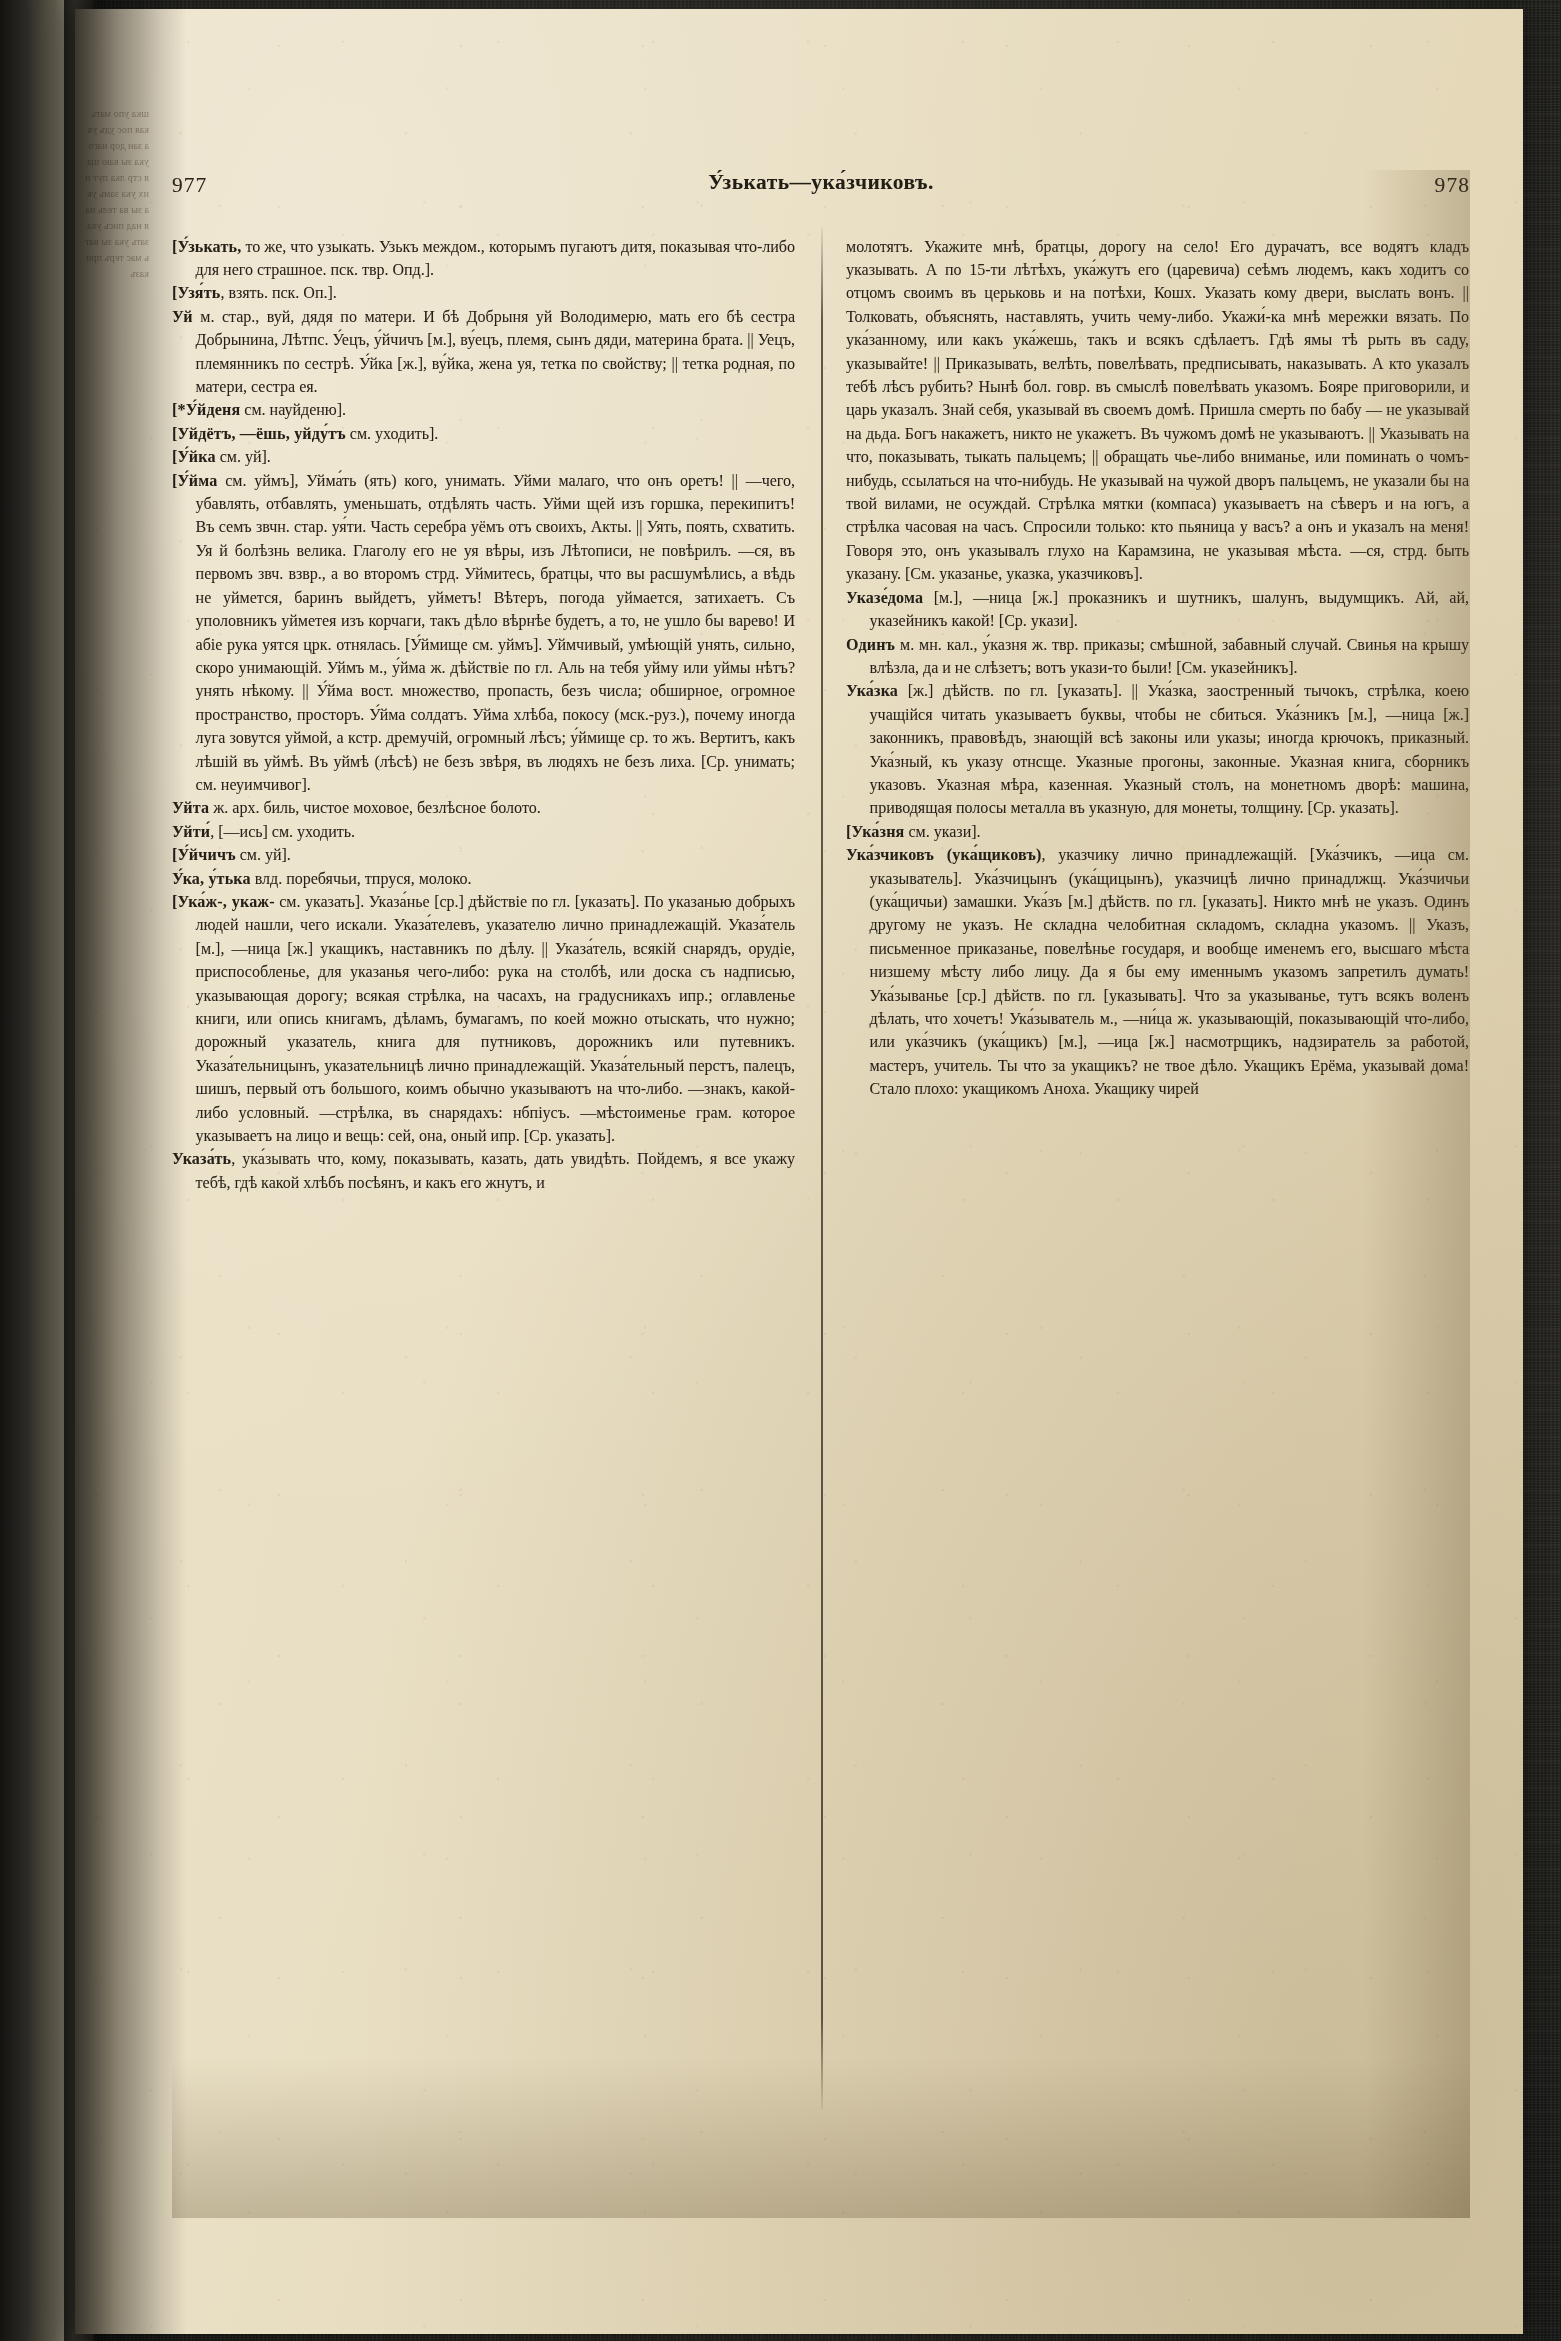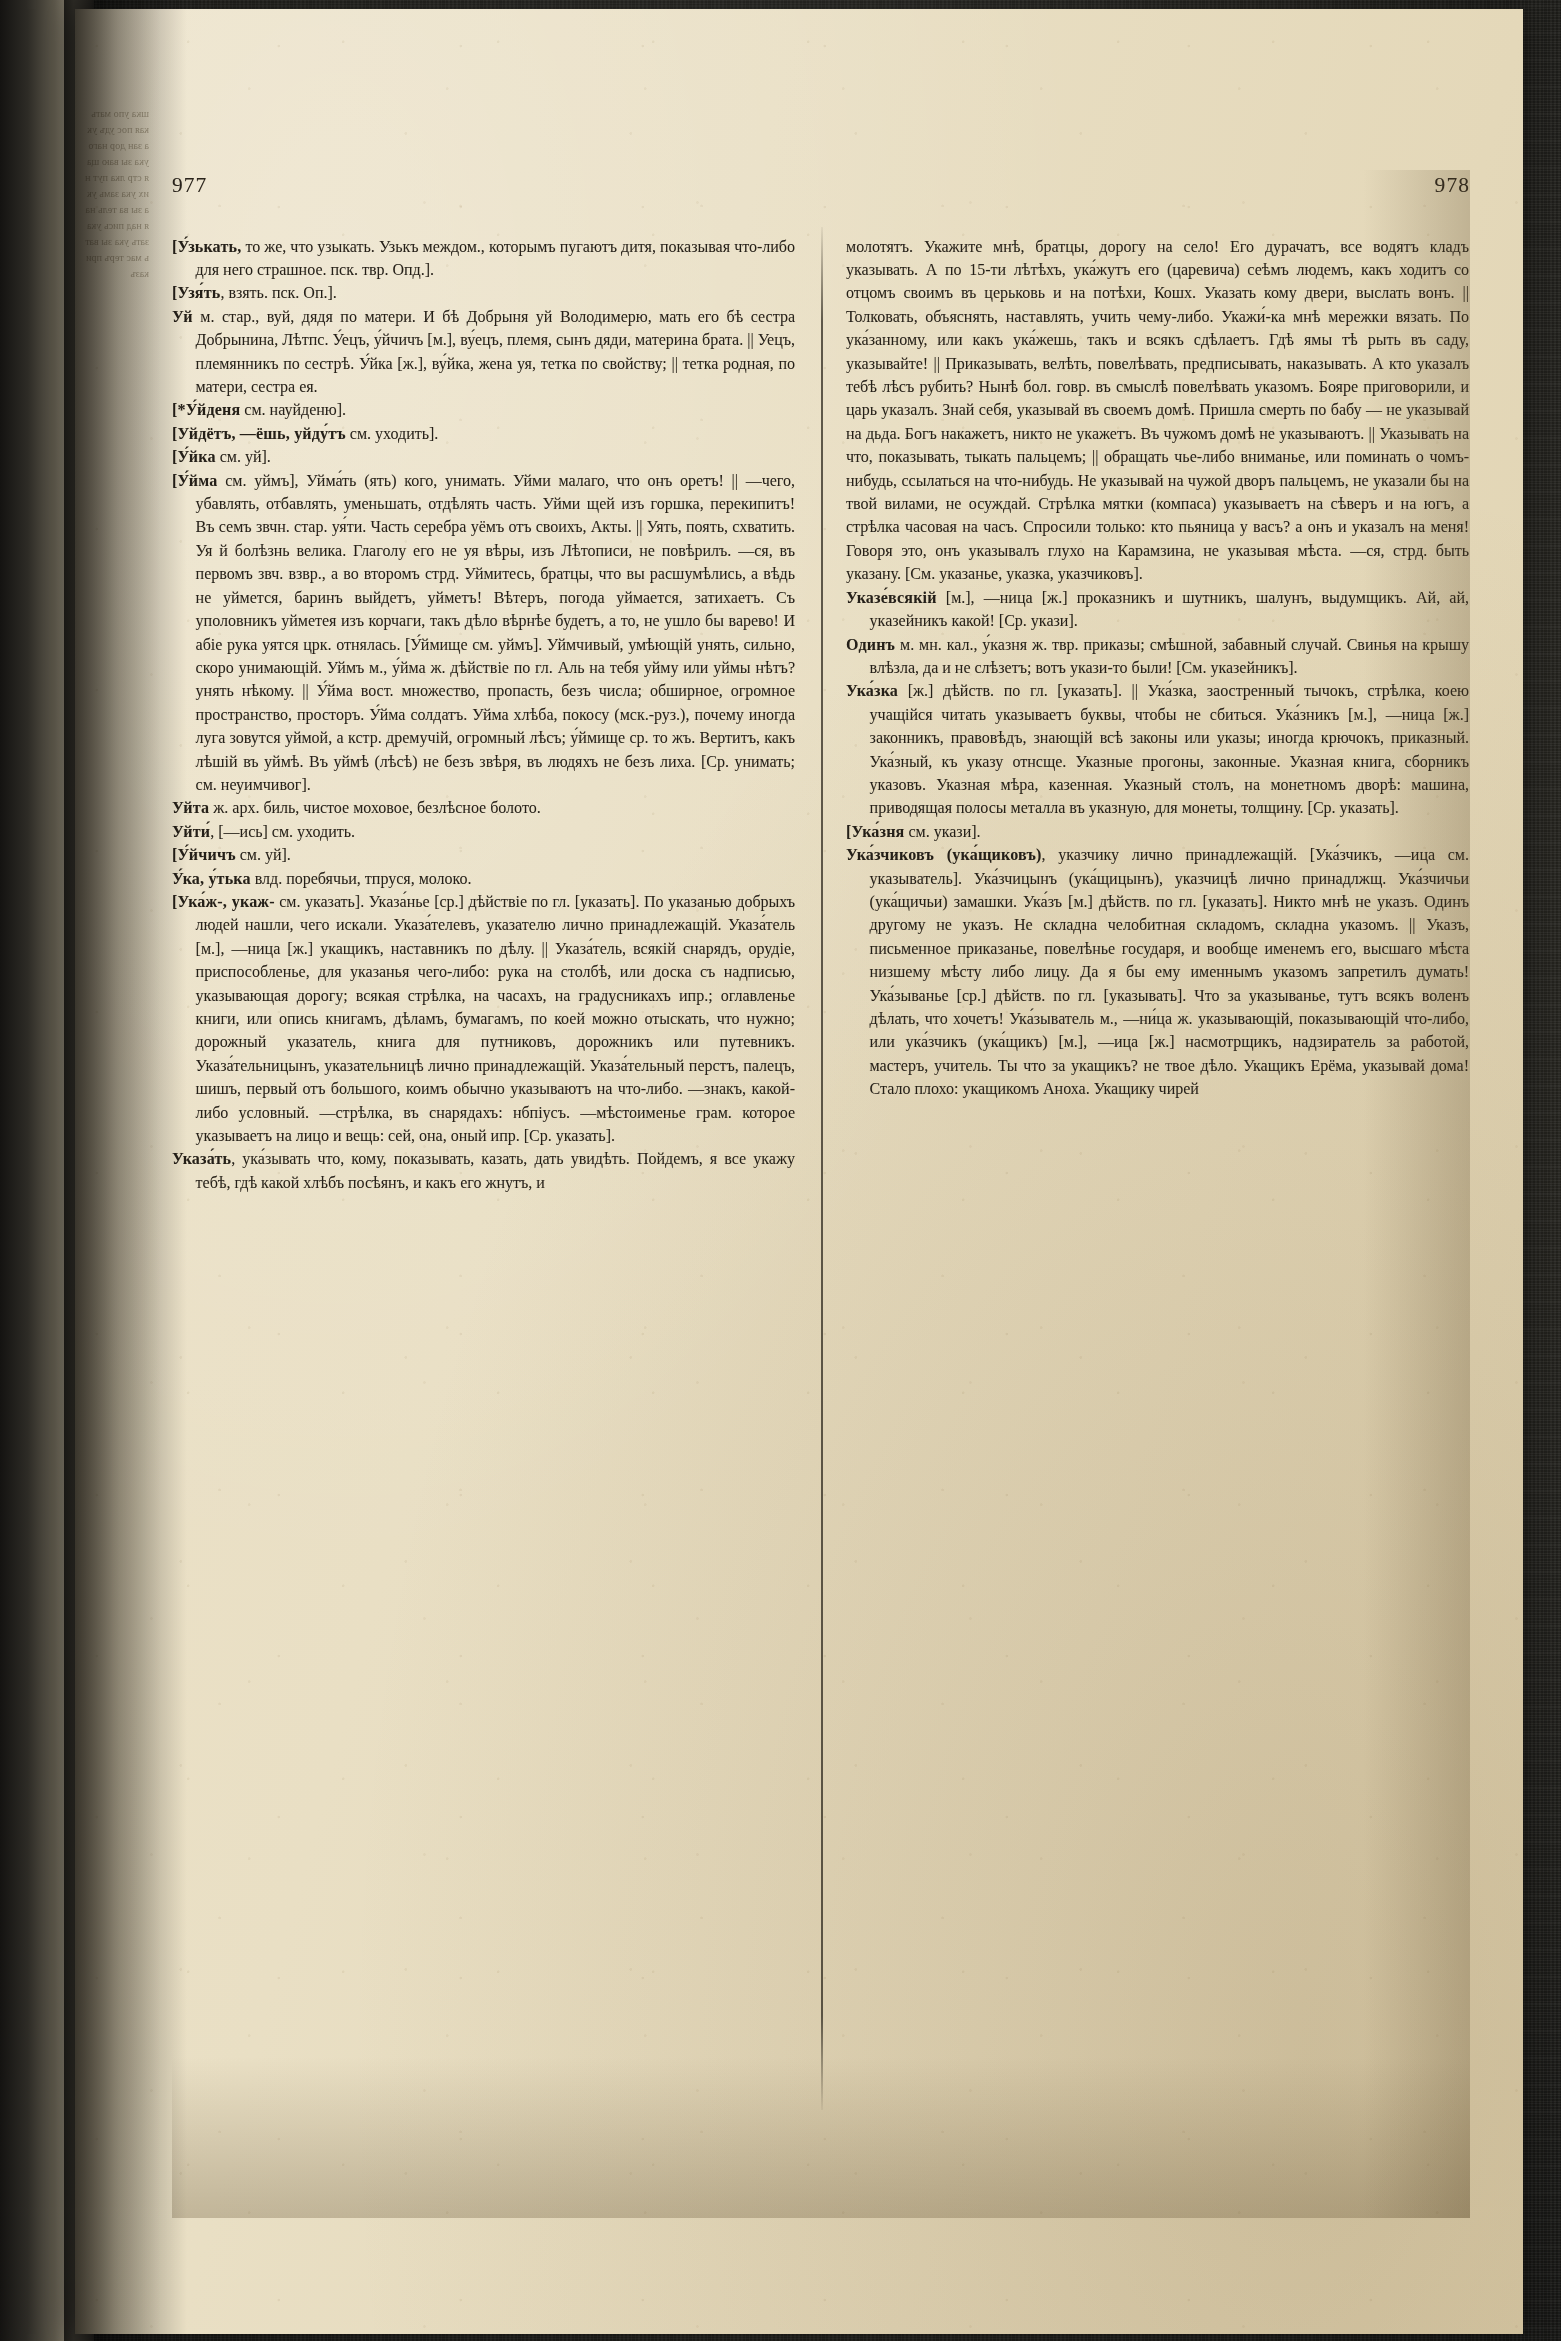--- a/index.html
+++ b/index.html
@@ -119,20 +119,21 @@
 
 <div id="leaf">
   <div id="grain"></div>
   <div id="bleed"></div>
   <div id="ghost-col">шка упо мать кая пос удъ ука зан дор наго ука зы ваю щая стр лка пут них ука замь ука зы ва тель ная над пись ука зать ука зы вать мас теръ при казъ</div>
 
   <div id="page">
 
     <div id="running-head">
       <span class="folio left">977</span>
+      <div id="head-title">У́зькать—ука́зчиковъ.</div>
       <span class="folio right">978</span>
     </div>
 
     <div id="columns">
       <div id="rule"></div>
 
       <div class="col" id="col-left">
           <p class="entry"><b>[У́зькать,</b> то же, что узыкать. Узькъ междом., которымъ пугаютъ дитя, показывая что-либо для него страшное. пск. твр. Опд.].</p>
           <p class="entry"><b>[Узя́ть</b>, взять. пск. Оп.].</p>
           <p class="entry"><b>Уй</b> м. стар., вуй, дядя по матери. И бѣ Добрыня уй Володимерю, мать его бѣ сестра Добрынина, Лѣтпс. У́ецъ, у́йчичъ [м.], ву́ецъ, племя, сынъ дяди, материна брата. || Уецъ, племянникъ по сестрѣ. У́йка [ж.], ву́йка, жена уя, тетка по свойству; || тетка родная, по матери, сестра ея.</p>
@@ -142,21 +143,21 @@
           <p class="entry"><b>[У́йма</b> см. уймъ], Уйма́ть (ять) кого, унимать. Уйми малаго, что онъ оретъ! || —чего, убавлять, отбавлять, уменьшать, отдѣлять часть. Уйми щей изъ горшка, перекипитъ! Въ семъ звчн. стар. уя́ти. Часть серебра уёмъ отъ своихъ, Акты. || Уять, поять, схватить. Уя й болѣзнь велика. Глаголу его не уя вѣры, изъ Лѣтописи, не повѣрилъ. —ся, въ первомъ звч. взвр., а во второмъ стрд. Уймитесь, братцы, что вы расшумѣлись, а вѣдь не уймется, баринъ выйдетъ, уйметъ! Вѣтеръ, погода уймается, затихаетъ. Съ уполовникъ уйметея изъ корчаги, такъ дѣло вѣрнѣе будетъ, а то, не ушло бы варево! И абіе рука уятся црк. отнялась. [У́ймище см. уймъ]. Уймчивый, умѣющій унять, сильно, скоро унимающій. Уймъ м., у́йма ж. дѣйствіе по гл. Аль на тебя уйму или уймы нѣтъ? унять нѣкому. || У́йма вост. множество, пропасть, безъ числа; обширное, огромное пространство, просторъ. У́йма солдатъ. Уйма хлѣба, покосу (мск.-руз.), почему иногда луга зовутся уймой, а кстр. дремучій, огромный лѣсъ; у́ймище ср. то жъ. Вертитъ, какъ лѣшій въ уймѣ. Въ уймѣ (лѣсѣ) не безъ звѣря, въ людяхъ не безъ лиха. [Ср. унимать; см. неуимчивог].</p>
           <p class="entry"><b>Уйта</b> ж. арх. биль, чистое моховое, безлѣсное болото.</p>
           <p class="entry"><b>Уйти́</b>, [—ись] см. уходить.</p>
           <p class="entry"><b>[У́йчичъ</b> см. уй].</p>
           <p class="entry"><b>У́ка, у́тька</b> влд. поребячьи, тпруся, молоко.</p>
           <p class="entry"><b>[Ука́ж-, укаж-</b> см. указать]. Указа́нье [ср.] дѣйствіе по гл. [указать]. По указанью добрыхъ людей нашли, чего искали. Указа́телевъ, указателю лично принадлежащій. Указа́тель [м.], —ница [ж.] укащикъ, наставникъ по дѣлу. || Указа́тель, всякій снарядъ, орудіе, приспособленье, для указанья чего-либо: рука на столбѣ, или доска съ надписью, указывающая дорогу; всякая стрѣлка, на часахъ, на градусникахъ ипр.; оглавленье книги, или опись книгамъ, дѣламъ, бумагамъ, по коей можно отыскать, что нужно; дорожный указатель, книга для путниковъ, дорожникъ или путевникъ. Указа́тельницынъ, указательницѣ лично принадлежащій. Указа́тельный перстъ, палецъ, шишъ, первый отъ большого, коимъ обычно указываютъ на что-либо. —знакъ, какой-либо условный. —стрѣлка, въ снарядахъ: нбпіусъ. —мѣстоименье грам. которое указываетъ на лицо и вещь: сей, она, оный ипр. [Ср. указать].</p>
           <p class="entry"><b>Указа́ть</b>, ука́зывать что, кому, показывать, казать, дать увидѣть. Пойдемъ, я все укажу тебѣ, гдѣ какой хлѣбъ посѣянъ, и какъ его жнутъ, и</p>
         </div>
       <div class="col" id="col-right">
           <p class="entry" style="text-indent: 0px; padding-left: 0px;">молотятъ. Укажите мнѣ, братцы, дорогу на село! Его дурачатъ, все водятъ кладъ указывать. А по 15-ти лѣтѣхъ, ука́жутъ его (царевича) сеѣмъ людемъ, какъ ходитъ со отцомъ своимъ въ церьковь и на потѣхи, Кошх. Указать кому двери, выслать вонъ. || Толковать, объяснять, наставлять, учить чему-либо. Укажи́-ка мнѣ мережки вязать. По ука́занному, или какъ ука́жешь, такъ и всякъ сдѣлаетъ. Гдѣ ямы тѣ рыть въ саду, указывайте! || Приказывать, велѣть, повелѣвать, предписывать, наказывать. А кто указалъ тебѣ лѣсъ рубить? Нынѣ бол. говр. въ смыслѣ повелѣвать указомъ. Бояре приговорили, и царь указалъ. Знай себя, указывай въ своемъ домѣ. Пришла смерть по бабу — не указывай на дьда. Богъ накажетъ, никто не укажетъ. Въ чужомъ домѣ не указываютъ. || Указывать на что, показывать, тыкать пальцемъ; || обращать чье-либо вниманье, или поминать о чомъ-нибудь, ссылаться на что-нибудь. Не указывай на чужой дворъ пальцемъ, не указали бы на твой вилами, не осуждай. Стрѣлка мятки (компаса) указываетъ на сѣверъ и на югъ, а стрѣлка часовая на часъ. Спросили только: кто пьяница у васъ? а онъ и указалъ на меня! Говоря это, онъ указывалъ глухо на Карамзина, не указывая мѣста. —ся, стрд. быть указану. [См. указанье, указка, указчиковъ].</p>
-          <p class="entry"><b>Указе́всякій</b> [м.], —ница [ж.] проказникъ и шутникъ, шалунъ, выдумщикъ. Ай, ай, указейникъ какой! [Ср. укази].</p>
+          <p class="entry"><b>Указе́дома</b> [м.], —ница [ж.] проказникъ и шутникъ, шалунъ, выдумщикъ. Ай, ай, указейникъ какой! [Ср. укази].</p>
           <p class="entry"><b>Одинъ</b> м. мн. кал., у́казня ж. твр. приказы; смѣшной, забавный случай. Свинья на крышу влѣзла, да и не слѣзетъ; вотъ укази-то были! [См. указейникъ].</p>
           <p class="entry"><b>Ука́зка</b> [ж.] дѣйств. по гл. [указать]. || Ука́зка, заостренный тычокъ, стрѣлка, коею учащійся читать указываетъ буквы, чтобы не сбиться. Ука́зникъ [м.], —ница [ж.] законникъ, правовѣдъ, знающій всѣ законы или указы; иногда крючокъ, приказный. Ука́зный, къ указу отнсще. Указные прогоны, законные. Указная книга, сборникъ указовъ. Указная мѣра, казенная. Указный столъ, на монетномъ дворѣ: машина, приводящая полосы металла въ указную, для монеты, толщину. [Ср. указать].</p>
           <p class="entry"><b>[Ука́зня</b> см. укази].</p>
           <p class="entry"><b>Ука́зчиковъ (ука́щиковъ)</b>, указчику лично принадлежащій. [Ука́зчикъ, —ица см. указыватель]. Ука́зчицынъ (ука́щицынъ), указчицѣ лично принадлжщ. Ука́зчичьи (ука́щичьи) замашки. Ука́зъ [м.] дѣйств. по гл. [указать]. Никто мнѣ не указъ. Одинъ другому не указъ. Не складна челобитная складомъ, складна указомъ. || Указъ, письменное приказанье, повелѣнье государя, и вообще именемъ его, высшаго мѣста низшему мѣсту либо лицу. Да я бы ему именнымъ указомъ запретилъ думать! Ука́зыванье [ср.] дѣйств. по гл. [указывать]. Что за указыванье, тутъ всякъ воленъ дѣлать, что хочетъ! Ука́зыватель м., —ни́ца ж. указывающій, показывающій что-либо, или ука́зчикъ (ука́щикъ) [м.], —ица [ж.] насмотрщикъ, надзиратель за работой, мастеръ, учитель. Ты что за укащикъ? не твое дѣло. Укащикъ Ерёма, указывай дома! Стало плохо: укащикомъ Аноха. Укащику чирей</p>
         </div>
     </div>
 
     <div id="bottom-shade"></div>
     <div id="right-shade"></div>
   </div>

